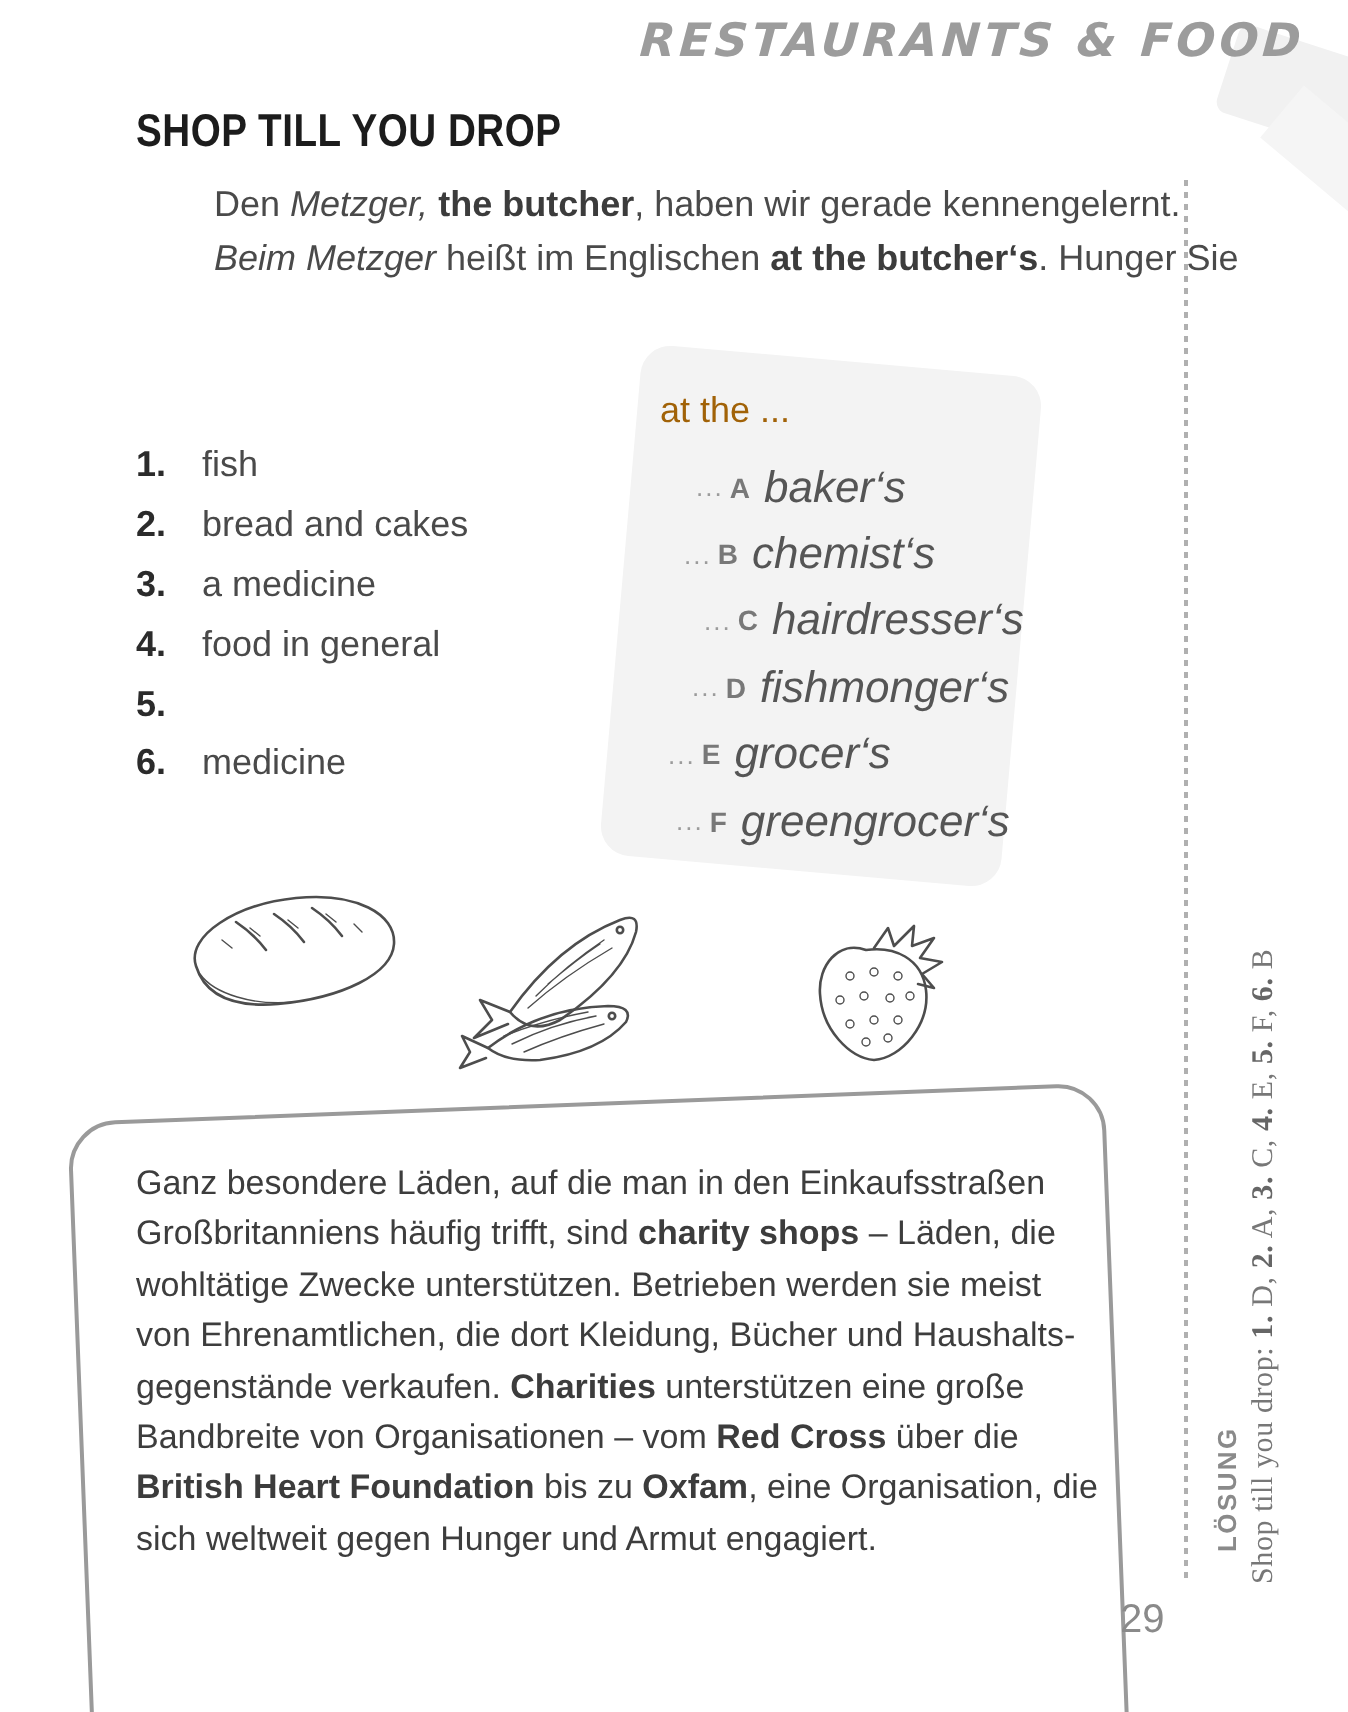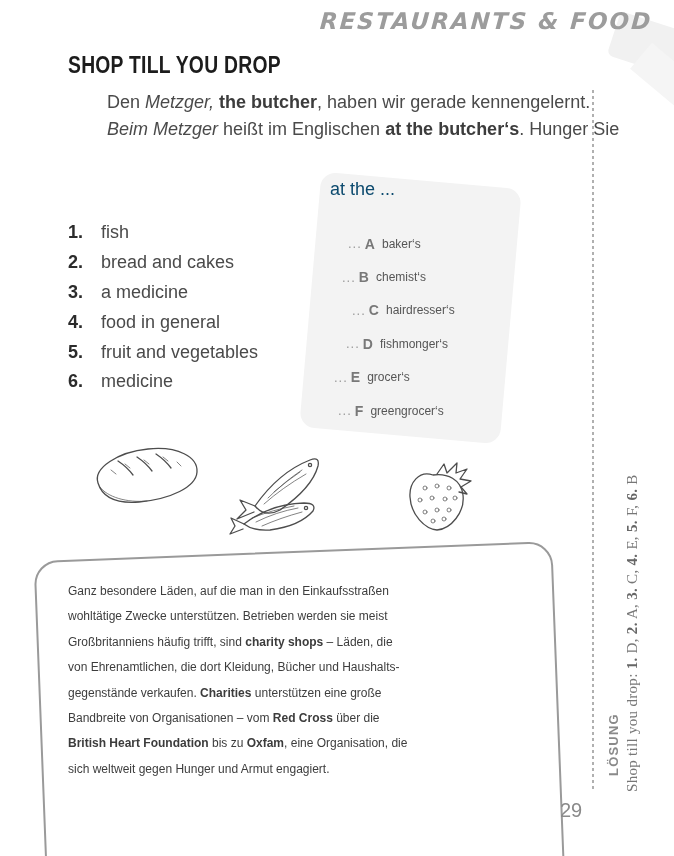--- a/index.html
+++ b/index.html
@@ -23,33 +23,33 @@
   .rline{white-space:nowrap;}
   .b{font-weight:bold;color:#3c3c3c;}
   .i{font-style:italic;}
   
   .qlist{left:68px;top:218px;}
   .qrow{height:29.8px;display:flex;align-items:center;font-size:18px;color:#4a4a4a;}
   .qnum{font-weight:bold;color:#2b2b2b;width:33px;}
   
   .answer-panel{left:310px;top:180px;width:201px;height:256px;background:#f3f3f3;
     border-radius:15px;transform:rotate(5deg);}
-  .panel-prompt{left:330px;top:179px;font-size:18px;color:#0c4a6e;}
+  .panel-prompt{left:330px;top:195px;font-size:18px;color:#a16207;}
   .options{left:318px;top:227px;}
   .orow{height:33.4px;display:flex;align-items:center;}
   .odots{font-size:13px;color:#9b9b9b;letter-spacing:1px;}
   .oletter{font-size:14px;font-weight:bold;color:#787878;margin:0 7px 0 3px;}
-  .olabel{font-size:12px;color:#555;}
+  .olabel{font-size:22px;color:#555;font-style:italic;}
   
   .illu{stroke:#4d4d4d;fill:none;stroke-width:1.3;stroke-linecap:round;stroke-linejoin:round;}
   .illu .thin{stroke-width:.7;}
   
   .charity-box{left:40px;top:551px;width:515px;height:340px;border:2px solid #9a9a9a;
     border-radius:24px;transform:rotate(-2.2deg);background:#fff;}
-  .charity-text{left:68px;top:579px;font-size:12px;line-height:25.4px;color:#3d3d3d;}
+  .charity-text{left:68px;top:579px;font-size:17px;line-height:25.4px;color:#3d3d3d;}
   
   .dotted-rule{left:592px;top:90px;width:2px;height:700px;
     background:repeating-linear-gradient(to bottom,#b0b0b0 0 3px,transparent 3px 6px);}
   .solution{left:606px;top:792px;width:360px;height:44px;transform:rotate(-90deg);
     transform-origin:top left;}
   .solution-heading{font-size:13px;font-weight:bold;letter-spacing:1.2px;color:#8a8a8a;
     margin-left:16px;}
   .solution-line{font-family:"Liberation Serif","DejaVu Serif",serif;font-size:15px;
     color:#777;letter-spacing:.3px;margin-top:3px;}
   .solution-line .b{color:#666;}
@@ -85,21 +85,20 @@
   <div class="qrow">
     <span class="qnum">3.</span>
     <span>a medicine</span>
   </div>
   <div class="qrow">
     <span class="qnum">4.</span>
     <span>food in general</span>
   </div>
   <div class="qrow">
     <span class="qnum">5.</span>
-    <span>fruit and vegetables</span>
   </div>
   <div class="qrow">
     <span class="qnum">6.</span>
     <span>medicine</span>
   </div>
 </div>
 
 <div class="abs options">
   <div class="orow" style="margin-left:30px">
     <span class="odots">...</span>
@@ -168,22 +167,22 @@
       <circle cx="34" cy="52" r="2"></circle>
     <circle cx="46" cy="52" r="2"></circle>
       <circle cx="30" cy="63" r="2"></circle>
       <circle cx="41" cy="61" r="2"></circle>
   </g>
 </svg>
 
 <div class="abs charity-box"></div>
 <div class="abs charity-text">
     <div class="rline"><span>Ganz besondere Läden, auf die man in den Einkaufsstraßen</span></div>
+    <div class="rline"><span>Großbritanniens häufig trifft, sind </span><span class="b">charity shops</span><span> – Läden, die</span></div>
     <div class="rline"><span>wohltätige Zwecke unterstützen. Betrieben werden sie meist</span></div>
-    <div class="rline"><span>Großbritanniens häufig trifft, sind </span><span class="b">charity shops</span><span> – Läden, die</span></div>
     <div class="rline"><span>von Ehrenamtlichen, die dort Kleidung, Bücher und Haushalts-</span></div>
     <div class="rline"><span>gegenstände verkaufen. </span><span class="b">Charities</span><span> unterstützen eine große</span></div>
     <div class="rline"><span>Bandbreite von Organisationen – vom </span><span class="b">Red Cross</span><span> über die</span></div>
     <div class="rline"><span class="b">British Heart Foundation</span><span> bis zu </span><span class="b">Oxfam</span><span>, eine Organisation, die</span></div>
     <div class="rline"><span>sich weltweit gegen Hunger und Armut engagiert.</span></div>
   </div>
 
 <div class="abs dotted-rule"></div>
 <div class="abs solution">
   <div class="solution-heading">LÖSUNG</div>

